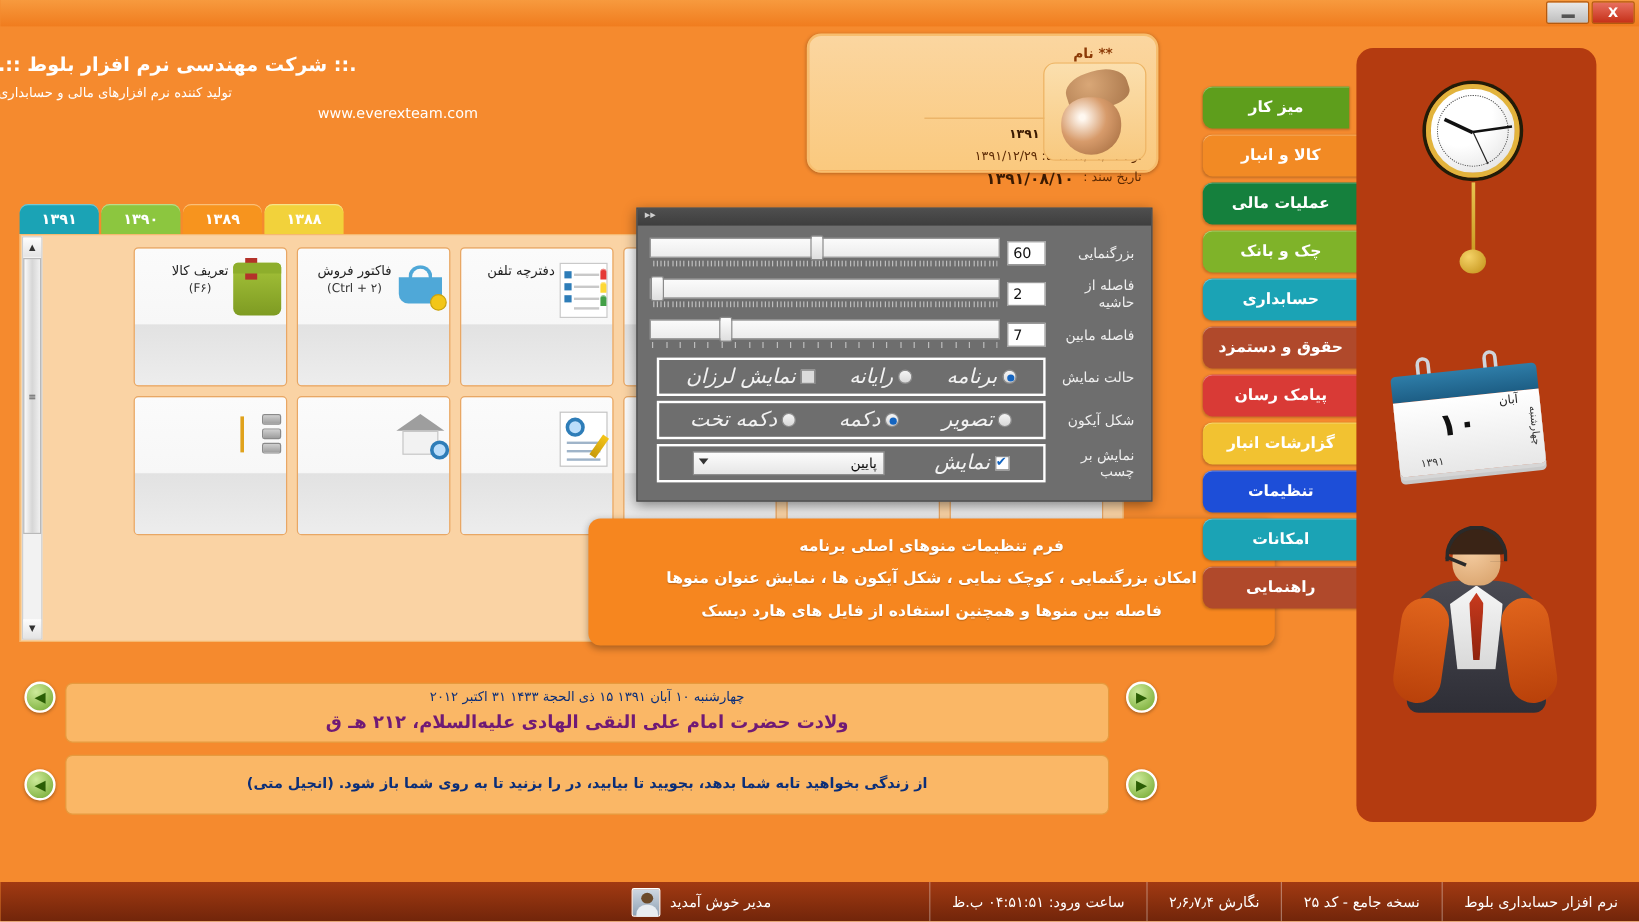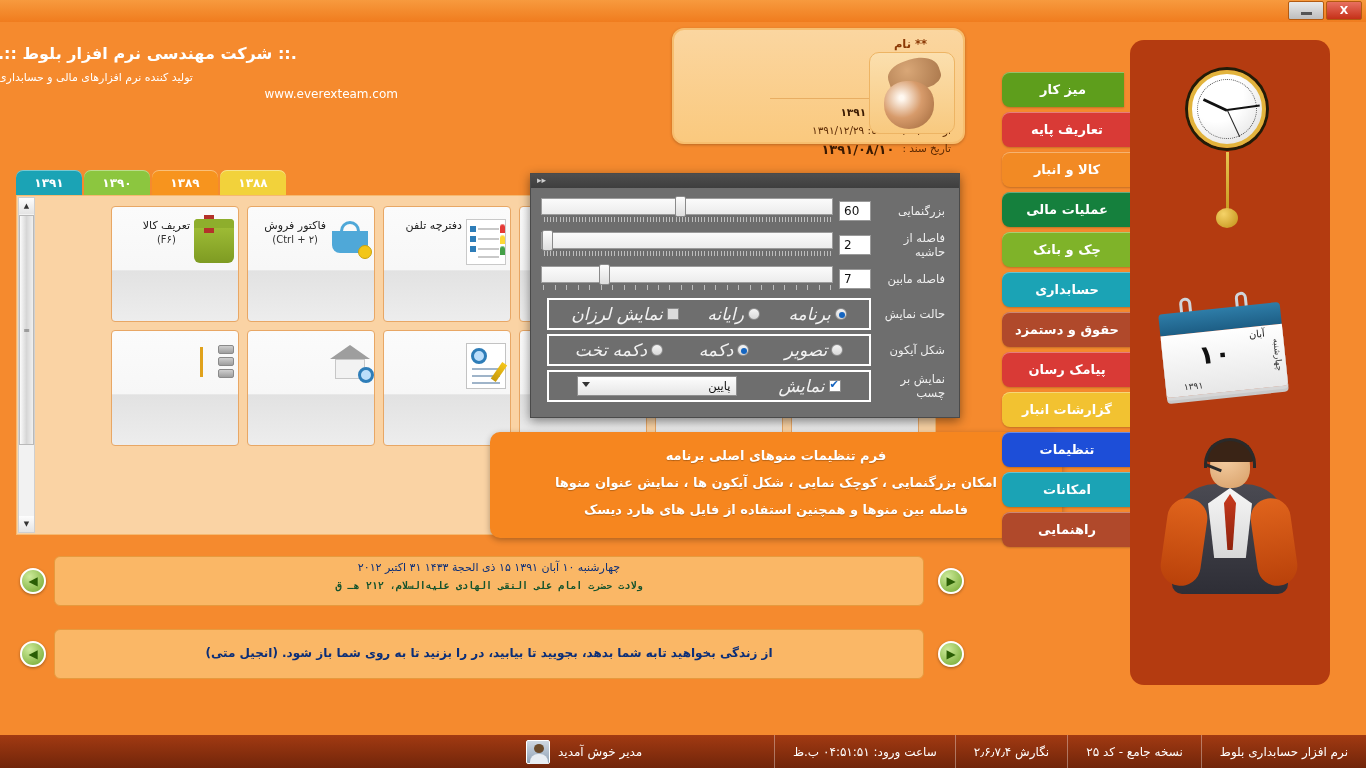--- a/index.html
+++ b/index.html
@@ -379,27 +379,27 @@
     position: absolute; left: 56px; top: 26px; width: 18px; height: 3px;
     background: #2a2a2a; transform: rotate(22deg);
   }
 
   
   .news {
     position: absolute; left: 54px; width: 870px; height: 50px;
     background: #FAB766; border: 1px solid #E69A3E; border-radius: 6px;
     direction: rtl; text-align: center;
   }
-  .news.n1 { top: 556px; }
+  .news.n1 { top: 569px; }
   .news.n2 { top: 629px; }
   .news .line1 {
     font-size: 11px; color: #0B2E78; padding-top: 4px; letter-spacing: .4px;
   }
   .news .line2 {
-    font-size: 10px; color: #14532d; padding-top: 6px; font-weight: bold; font-family: Liberation Mono, monospace;
+    font-size: 15px; color: #701a75; padding-top: 6px; font-weight: bold;
   }
   .news .single {
     font-size: 12px; color: #0B2E78; padding-top: 16px; font-weight: bold;
   }
   .navbtn {
     position: absolute; width: 26px; height: 26px; border-radius: 50%;
     background: radial-gradient(circle at 35% 30%, #CDEA9A, #6FA62C);
     border: 2px solid #fff; box-shadow: 0 1px 3px rgba(0,0,0,.35);
     display: flex; align-items: center; justify-content: center;
     color: #2b5e05; font-size: 12px;
@@ -1019,21 +1019,20 @@
   </div>
 
   <div class="tooltip">
     <div class="tl">فرم تنظیمات منوهای اصلی برنامه</div>
     <div class="tl">امکان بزرگنمایی ، کوچک نمایی ، شکل آیکون ها ، نمایش عنوان منوها</div>
     <div class="tl">فاصله بین منوها و همچنین استفاده از فایل های هارد دیسک</div>
   </div>
 
   <div class="rmenu">
     <div class="rmenu-item first" style="background:#5E9E1C">میز کار</div>
-    <div class="rmenu-item" style="background:#D93A36">تعاریف پایه</div>
     <div class="rmenu-item" style="background:#F28A24">کالا و انبار</div>
     <div class="rmenu-item" style="background:#15803d">عملیات مالی</div>
     <div class="rmenu-item" style="background:#7FB329">چک و بانک</div>
     <div class="rmenu-item" style="background:#1BA3B5">حسابداری</div>
     <div class="rmenu-item" style="background:#B0492B">حقوق و دستمزد</div>
     <div class="rmenu-item" style="background:#D93A36">پیامک رسان</div>
     <div class="rmenu-item" style="background:#F2C231">گزارشات انبار</div>
     <div class="rmenu-item" style="background:#1d4ed8">تنظیمات</div>
     <div class="rmenu-item" style="background:#1BA3B5">امکانات</div>
     <div class="rmenu-item" style="background:#B0492B">راهنمایی</div>

